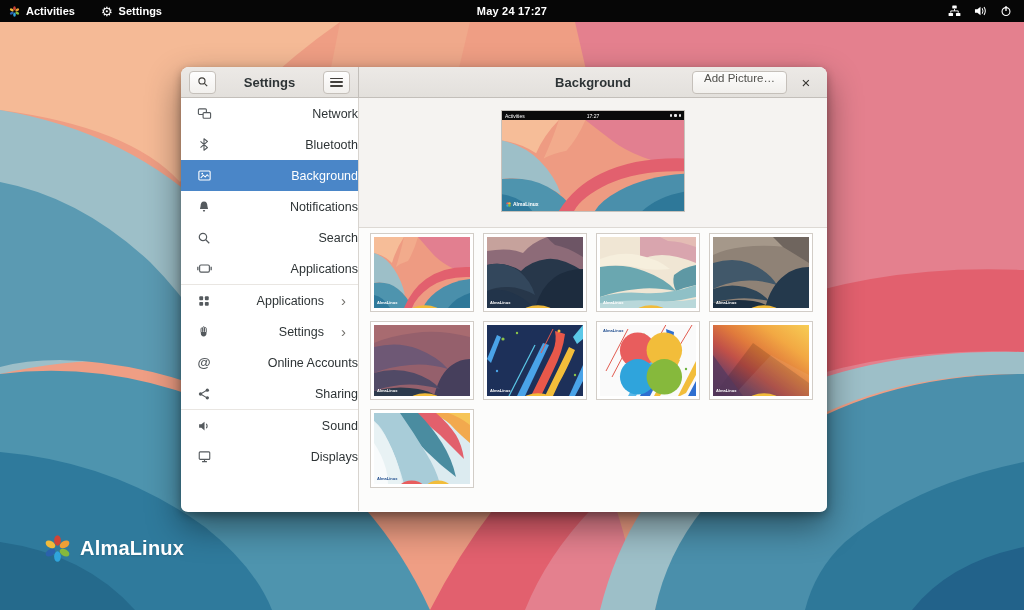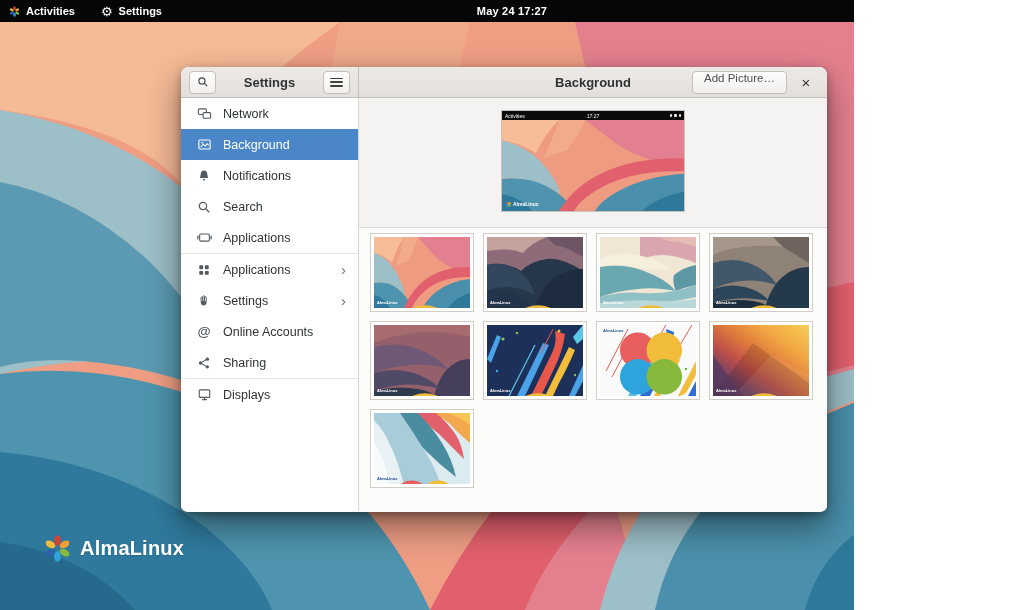--- a/index.html
+++ b/index.html
@@ -1,18 +1,18 @@
 <!DOCTYPE html>
 <html><head>
 <meta charset="utf-8">
 <style>
   * { box-sizing: border-box; margin: 0; padding: 0; }
   html,body { width:1024px; height:610px; overflow:hidden; }
   body { font-family: "Liberation Sans", "DejaVu Sans", sans-serif; }
-  .desktop { position:relative; width:854px; height:610px; background:#11222e; overflow:hidden; }
+  .desktop { position:relative; width:1024px; height:610px; background:#11222e; overflow:hidden; }
   .wallpaper { position:absolute; left:0; top:22px; width:1024px; height:588px; display:block; }
 
   
   .topbar { position:absolute; left:0; top:0; width:1024px; height:22px; background:#060606;
             display:flex; align-items:center; color:#fff; font-size:11px; font-weight:700; z-index:40; }
   .tb-group { display:flex; align-items:center; gap:26px; padding-left:9px; }
   .tb-item { display:flex; align-items:center; gap:6px; cursor:pointer; height:22px; }
   .gear-glyph { font-family:"DejaVu Sans", sans-serif; font-size:13px; line-height:1; }
   .tb-clock { position:absolute; left:50%; transform:translateX(-50%); cursor:pointer; letter-spacing:.2px; }
   .tb-status { margin-left:auto; display:flex; align-items:center; gap:13px; padding-right:12px; }
@@ -41,22 +41,22 @@
   .add-picture { position:absolute; right:40px; height:23px; padding:0 11px; border-radius:4px;
                  border:1px solid #c5c0ba; background:linear-gradient(#fdfdfc,#f1efec);
                  font-size:11.5px; color:#50504c; display:flex; align-items:flex-start; cursor:pointer; }
   .close-btn { position:absolute; right:12px; font-size:15px; color:#35332f; cursor:pointer; line-height:1;
                width:18px; text-align:center; }
 
   .win-body { display:flex; height:413px; }
 
   
   .sidebar { width:178px; flex:0 0 178px; background:#ffffff; border-right:1px solid #d8d4cf; overflow:hidden; }
-  .side-item { height:31px; display:flex; align-items:center; gap:11px; padding-left:15px; cursor:pointer;
-               color:#2e3436; font-size:12.5px; }
+  .side-item { height:31px; display:flex; align-items:center; gap:17px; padding-left:15px; cursor:pointer;
+               color:#2e3436; font-size:12.5px;text-align:right; }
   .side-item .ic { width:16px; height:16px; flex:0 0 16px; color:#555a5e; display:flex; align-items:center; justify-content:center; }
   .side-item .ic svg { display:block; }
   .side-item .lbl { flex:1; }
   .side-item .chev { margin-right:12px; color:#72706c; font-size:15px; line-height:1; }
   .side-item.selected { background:#4a86c8; color:#fff; }
   .side-item.selected .ic { color:#fff; }
   .side-sep { height:1px; background:#e9e6e2; }
   .at-glyph { font-size:13.5px; font-weight:700; line-height:1; }
 
   
@@ -211,20 +211,28 @@
         <div class="side-item">
           <span class="ic">
             <svg width="15" height="15" viewBox="0 0 16 16">
                 <rect x="1.5" y="3" width="8.5" height="6" rx="1" stroke="currentColor" stroke-width="1.2" fill="none"></rect>
                 <rect x="6.5" y="7" width="8" height="6" rx="1" stroke="currentColor" stroke-width="1.2" fill="#fff"></rect>
               </svg>
           </span>
           <span class="lbl">Network</span>
         </div>
 
+        <div class="side-item">
+          <span class="ic">
+            <svg width="14" height="15" viewBox="0 0 16 16">
+                <path d="M4 4.5 L12 11.5 L8 14.5 V1.5 L12 4.5 L4 11.5" stroke="currentColor" stroke-width="1.3" fill="none" stroke-linejoin="round"></path>
+              </svg>
+          </span>
+          <span class="lbl">Bluetooth</span>
+        </div>
 
         <div class="side-item selected">
           <span class="ic">
             <svg width="15" height="15" viewBox="0 0 16 16">
                 <rect x="2" y="3.2" width="12" height="9.6" rx="1" stroke="currentColor" stroke-width="1.2" fill="none"></rect>
                 <path d="M4 10.6 L6.8 7.6 L8.8 9.6 L10.8 7.2 L12.4 9" stroke="currentColor" stroke-width="1.1" fill="none"></path>
                 <circle cx="5.6" cy="6" r="0.9" fill="currentColor"></circle>
               </svg>
           </span>
           <span class="lbl">Background</span>
@@ -300,20 +308,29 @@
                 <circle cx="4" cy="8" r="1.9" fill="currentColor"></circle>
                 <circle cx="11.8" cy="3.6" r="1.9" fill="currentColor"></circle>
                 <circle cx="11.8" cy="12.4" r="1.9" fill="currentColor"></circle>
               </svg>
           </span>
           <span class="lbl">Sharing</span>
         </div>
 
         <div class="side-sep"></div>
 
+        <div class="side-item">
+          <span class="ic">
+            <svg width="14" height="14" viewBox="0 0 16 16">
+                <path d="M2.4 6 H5 L8.6 3 V13 L5 10 H2.4 Z" fill="currentColor"></path>
+                <path d="M10.6 5.4 Q12.6 8 10.6 10.6" stroke="currentColor" stroke-width="1.2" fill="none"></path>
+              </svg>
+          </span>
+          <span class="lbl">Sound</span>
+        </div>
 
 
         <div class="side-item">
           <span class="ic">
             <svg width="15" height="15" viewBox="0 0 16 16">
                 <rect x="2.4" y="3" width="11.2" height="8" rx="1" stroke="currentColor" stroke-width="1.2" fill="none"></rect>
                 <path d="M8 11 V13.2 M5.4 13.5 H10.6" stroke="currentColor" stroke-width="1.2"></path>
               </svg>
           </span>
           <span class="lbl">Displays</span>

